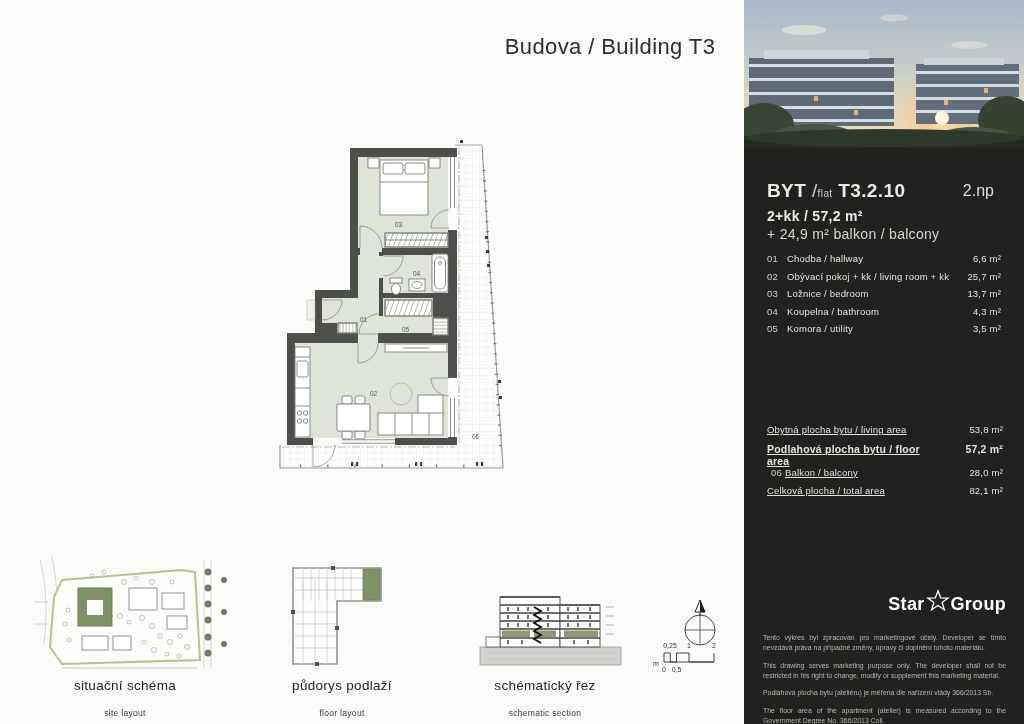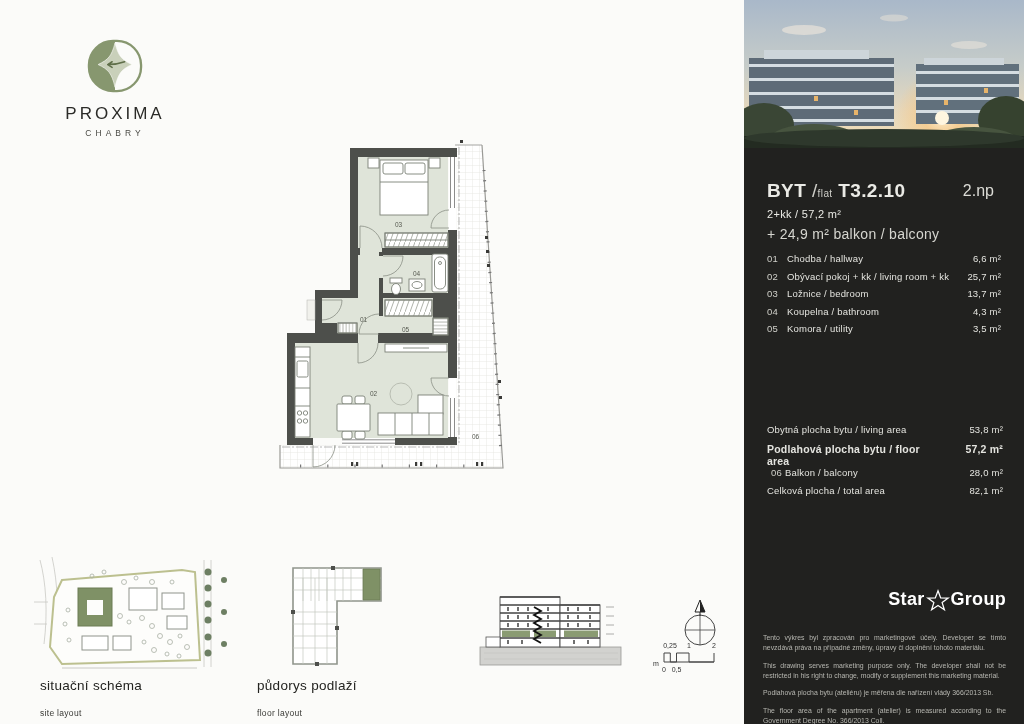--- a/index.html
+++ b/index.html
@@ -15,62 +15,52 @@
     font-weight:400;letter-spacing:.4px;color:#2d2d2a;}
 
   
   #sidebar{left:744px;top:0;width:280px;height:724px;background:#21211f;color:#eaeae5;}
   #photo{left:0;top:0;width:280px;height:148px;display:block;}
   .sb{position:absolute;}
   #unit-line{left:23px;top:180px;font-size:19px;font-weight:bold;letter-spacing:.4px;}
   #unit-line .flat{font-size:10px;font-weight:400;color:#cfcfc9;}
   #unit-line .slash{font-weight:400;color:#cfcfc9;}
   #floor-np{right:30px;top:182px;font-size:16px;color:#dcdcd6;}
-  #disposition{left:23px;top:208px;font-size:11px;font-weight:normal;letter-spacing:.3px;text-align:right;}
+  #disposition{left:23px;top:208px;font-size:14px;font-weight:bold;letter-spacing:.3px;text-align:right;}
   #balcony-note{left:23px;top:226px;font-size:14px;color:#d6d6d0;letter-spacing:.3px;}
   #room-list{left:23px;top:253px;width:234px;}
   .room-row{display:flex;font-size:9.5px;letter-spacing:.2px;height:17.5px;align-items:flex-start;color:#e4e4df;}
   .room-row .num{width:20px;color:#d0d0ca;}
   .room-row .nm{flex:1;}
   .room-row .ar{text-align:right;white-space:nowrap;}
   #summary{left:23px;top:424px;width:236px;}
   .sum-row{display:flex;font-size:9.5px;letter-spacing:.2px;min-height:18.5px;align-items:flex-start;color:#e4e4df;}
   .sum-row .num{width:14px;color:#d0d0ca;}
   .sum-row .num:empty{width:0;}
   .sum-row.indent .num{width:14px;padding-left:4px;}
-  .sum-row .nm{flex:1;}
+  .sum-row .nm{flex:1;text-decoration:underline;}
   .sum-row .ar{text-align:right;white-space:nowrap;margin-left:38px;}
   .sum-row.bold{font-weight:bold;font-size:10.5px;}
-  #brand{right:18px;top:589px;display:flex;align-items:flex-start;color:#ffffff;font-weight:bold;font-size:18px;letter-spacing:.3px;}
+  #brand{right:18px;top:589px;display:flex;align-items:flex-end;color:#ffffff;font-weight:bold;font-size:18px;letter-spacing:.3px;}
   #brand svg{margin:0 1px 2px 1px;}
   #legal{left:19px;top:633px;width:243px;font-size:6.9px;line-height:1.5;color:#b7b7b1;text-align:justify;}
   #legal p{margin:0 0 7px 0;}
 
   
-  .caption{position:absolute;text-align:left;width:170px;}
+  .caption{position:absolute;text-align:center;width:170px;}
   .caption .t1{font-size:13.5px;color:#232320;letter-spacing:.3px;}
   .caption .t2{font-size:8.5px;color:#3a3a36;margin-top:15px;letter-spacing:.3px;}
 </style>
 </head>
 <body>
 
 <div id="stage">
 
-  <div id="logo-block" class="abs">
-    <svg width="58" height="56" viewBox="0 0 60 58">
-      <rect x="3" y="3" width="54" height="52" rx="25" fill="#87976f"></rect>
-      <rect x="30" y="3" width="27" height="52" fill="#fbfbf9"></rect>
-      <rect x="3" y="3" width="54" height="52" rx="25" fill="none" stroke="#87976f" stroke-width="2.4"></rect>
-      <path d="M30,5 C33.5,19 37,22.5 47.5,27.5 C37,32.5 33.5,36 30,51 C26.5,36 23,32.5 12.5,27.5 C23,22.5 26.5,19 30,5 Z" fill="#c9d0ba" stroke="#fbfbf9" stroke-width="0.6"></path>
-      <path d="M40,24.5 C33,27 28,27.5 22.5,27.5 M22.5,27.5 L27,24.6 M22.5,27.5 L27,30.4" stroke="#5f6e49" stroke-width="1.6" fill="none" stroke-linecap="round"></path>
-    </svg>
-    <div id="logo-title">PROXIMA</div>
-    <div id="logo-sub">CHABRY</div>
-  </div>
-
+
+  <div id="page-title" class="abs">Budova / Building T3</div>
 
   <svg class="abs" style="left:255px;top:130px;" width="320" height="350" viewBox="0 0 320 350">
     <defs>
       <pattern id="grid" width="7" height="7" patternUnits="userSpaceOnUse">
         <path d="M7,0 H0 V7" fill="none" stroke="#e4e4e0" stroke-width="0.8"></path>
       </pattern>
       <pattern id="hatch" width="5" height="14" patternUnits="userSpaceOnUse">
         <path d="M0,14 L5,0" stroke="#8d9286" stroke-width="0.7" fill="none"></path>
       </pattern>
       <pattern id="shelfh" width="4" height="3.4" patternUnits="userSpaceOnUse">
@@ -467,20 +457,24 @@
       <path d="M30,22 V26 M40,22 V26 M50,22 V26 M70,22 V26 M90,22 V26 M100,22 V26 M112,22 V26"></path>
       <path d="M30,30 V34 M40,30 V34 M50,30 V34 M70,30 V34 M90,30 V34 M100,30 V34 M112,30 V34"></path>
       <path d="M30,38 V42 M40,38 V42 M50,38 V42 M70,38 V42 M90,38 V42 M100,38 V42 M112,38 V42"></path>
       <path d="M30,55 V59 M44,55 V59 M96,55 V59 M110,55 V59"></path>
     </g>
     <path d="M56,22 L63,26 L56,30 L63,34 L56,38 L63,42 L56,46 L63,50 L56,54 L63,58" stroke="#111" stroke-width="1.8" fill="none"></path>
     <g stroke="#9a9a97" stroke-width="0.8">
       <path d="M128,22 H136 M128,31 H136 M128,40 H136 M128,49 H136"></path>
     </g>
   </svg>
+  <div class="caption abs" style="left:460px;top:678px;">
+    <div class="t1">schématický řez</div>
+    <div class="t2">schematic section</div>
+  </div>
 
   <svg class="abs" style="left:678px;top:592px;" width="44" height="62" viewBox="0 0 44 62">
     <circle cx="22" cy="38" r="15" fill="none" stroke="#444" stroke-width="1"></circle>
     <path d="M7,38 H37 M22,23 V53" stroke="#444" stroke-width="0.8"></path>
     <path d="M22,8 L27,20 L17,20 Z" fill="none" stroke="#222" stroke-width="1"></path>
     <path d="M22,8 L27,20 L22,20 Z" fill="#222"></path>
     <path d="M22,20 V24" stroke="#222" stroke-width="1"></path>
   </svg>
 
   <svg class="abs" style="left:648px;top:638px;" width="80" height="36" viewBox="0 0 80 36">

